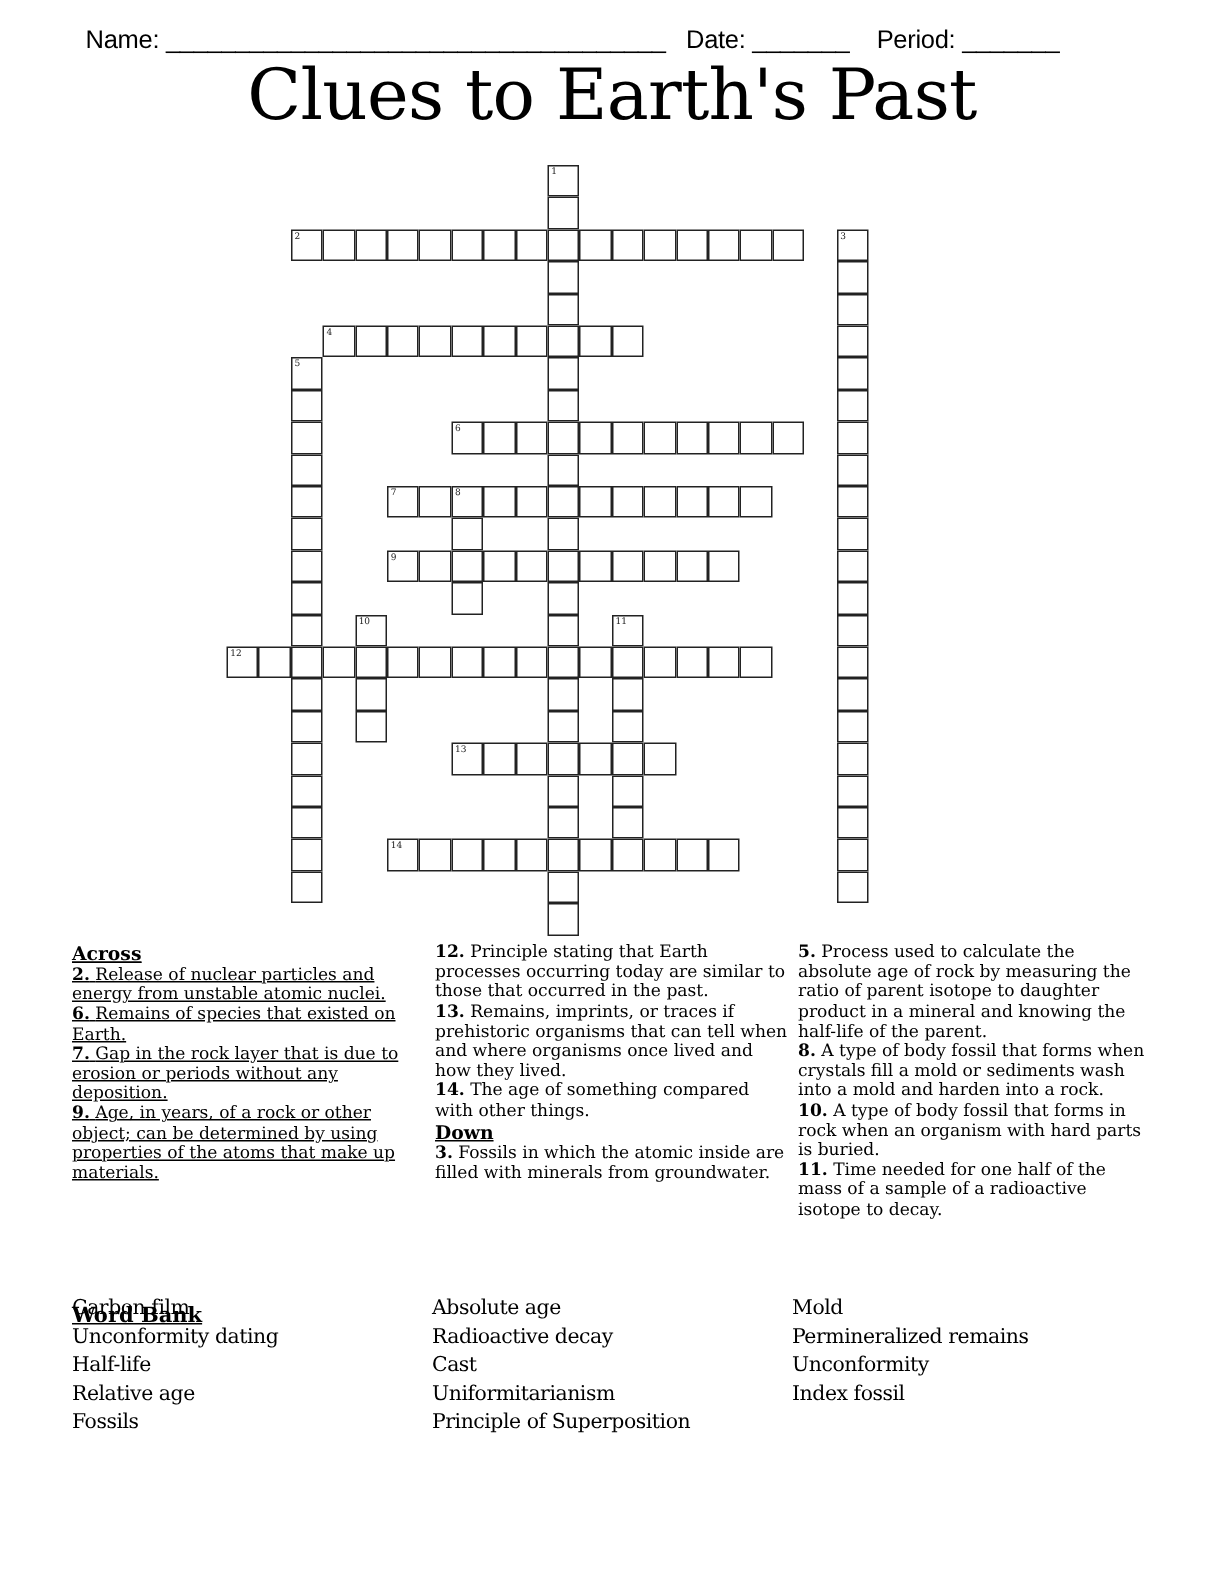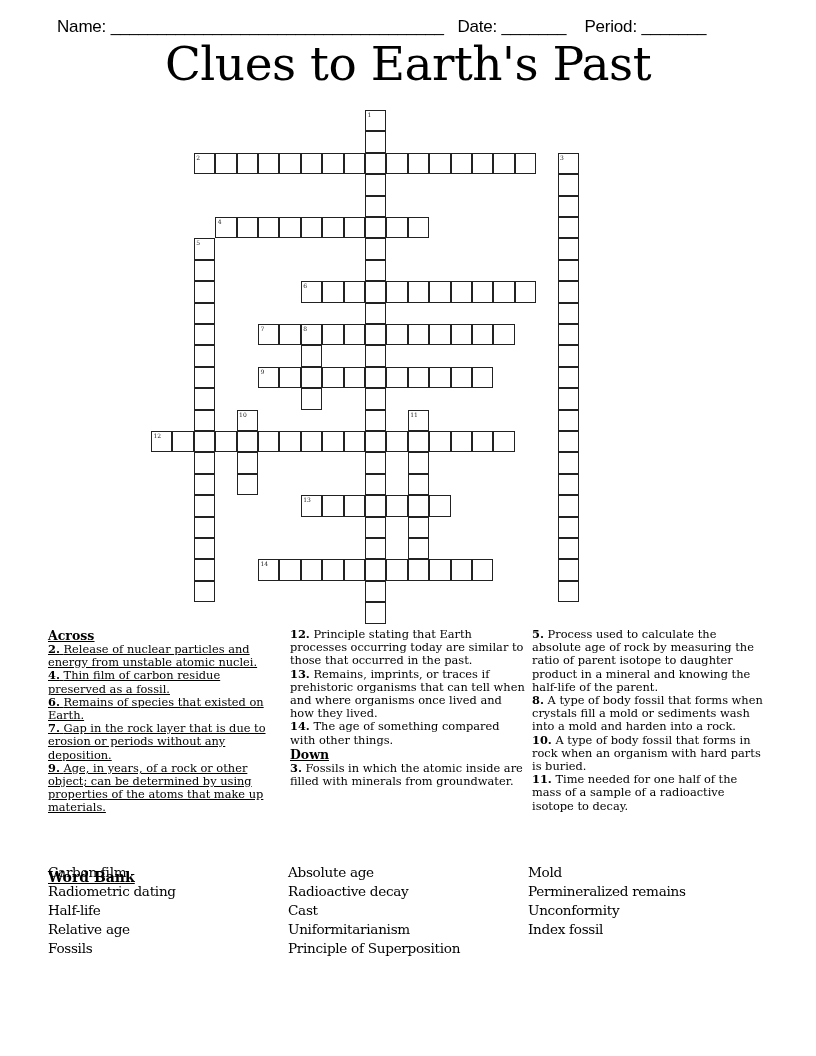--- a/index.html
+++ b/index.html
@@ -210,21 +210,20 @@
     <div class="cell" style="left: 192.6px; top: 449.4px;"></div>
     <div class="cell" style="left: 235.4px; top: 449.4px;"></div>
     <div class="cell" style="left: 278.2px; top: 449.4px;"></div>
     <div class="cell" style="left: 299.6px; top: 449.4px;"></div>
     <div class="cell" style="left: 321px; top: 449.4px;"></div>
   </div>
 
 <div class="clues" style="left:48px; width:225px;text-decoration:underline;">
   <div class="head">Across</div>
   <div class="clue"><b>2.</b> <span>Release of nuclear particles and energy from unstable atomic nuclei.</span></div>
-  <div class="clue"><b>4.</b> <span>Thin film of carbon residue preserved as a fossil.</span></div>
   <div class="clue"><b>6.</b> <span>Remains of species that existed on Earth.</span></div>
   <div class="clue"><b>7.</b> <span>Gap in the rock layer that is due to erosion or periods without any deposition.</span></div>
   <div class="clue"><b>9.</b> <span>Age, in years, of a rock or other object; can be determined by using properties of the atoms that make up materials.</span></div>
 </div>
 
 <div class="clues" style="left:290px; width:238px;">
   <div class="clue"><b>12.</b> <span>Principle stating that Earth processes occurring today are similar to those that occurred in the past.</span></div>
   <div class="clue"><b>13.</b> <span>Remains, imprints, or traces if prehistoric organisms that can tell when and where organisms once lived and how they lived.</span></div>
   <div class="clue"><b>14.</b> <span>The age of something compared with other things.</span></div>
   <div class="head">Down</div>
@@ -234,21 +233,21 @@
 <div class="clues" style="left:532px; width:235px;">
   <div class="clue"><b>5.</b> <span>Process used to calculate the absolute age of rock by measuring the ratio of parent isotope to daughter product in a mineral and knowing the half-life of the parent.</span></div>
   <div class="clue"><b>8.</b> <span>A type of body fossil that forms when crystals fill a mold or sediments wash into a mold and harden into a rock.</span></div>
   <div class="clue"><b>10.</b> <span>A type of body fossil that forms in rock when an organism with hard parts is buried.</span></div>
   <div class="clue"><b>11.</b> <span>Time needed for one half of the mass of a sample of a radioactive isotope to decay.</span></div>
 </div>
 
 <div class="wb-head">Word Bank</div>
 <div class="wb-col" style="left:48px;">
   <div>Carbon film</div>
-  <div>Radiometric dating</div>
+  <div>Unconformity dating</div>
   <div>Half-life</div>
   <div>Relative age</div>
   <div>Fossils</div>
 </div>
 <div class="wb-col" style="left:288px;">
   <div>Absolute age</div>
   <div>Radioactive decay</div>
   <div>Cast</div>
   <div>Uniformitarianism</div>
   <div>Principle of Superposition</div>

